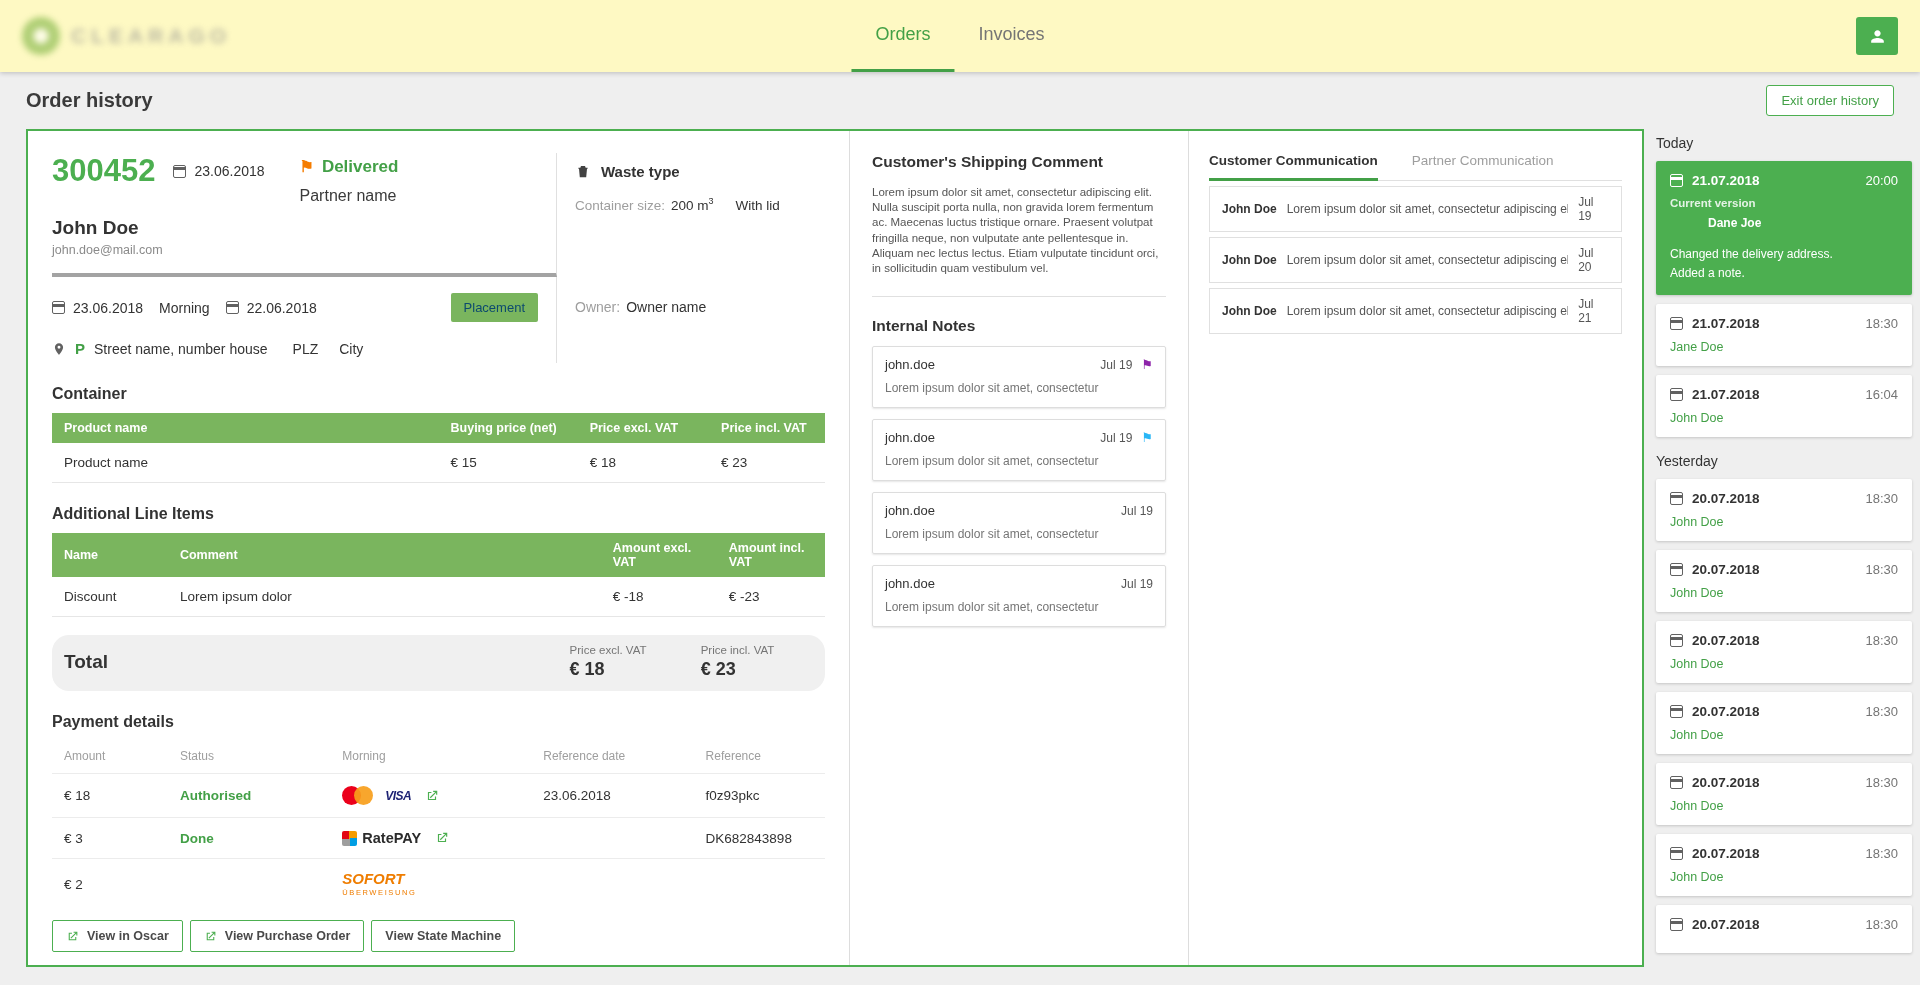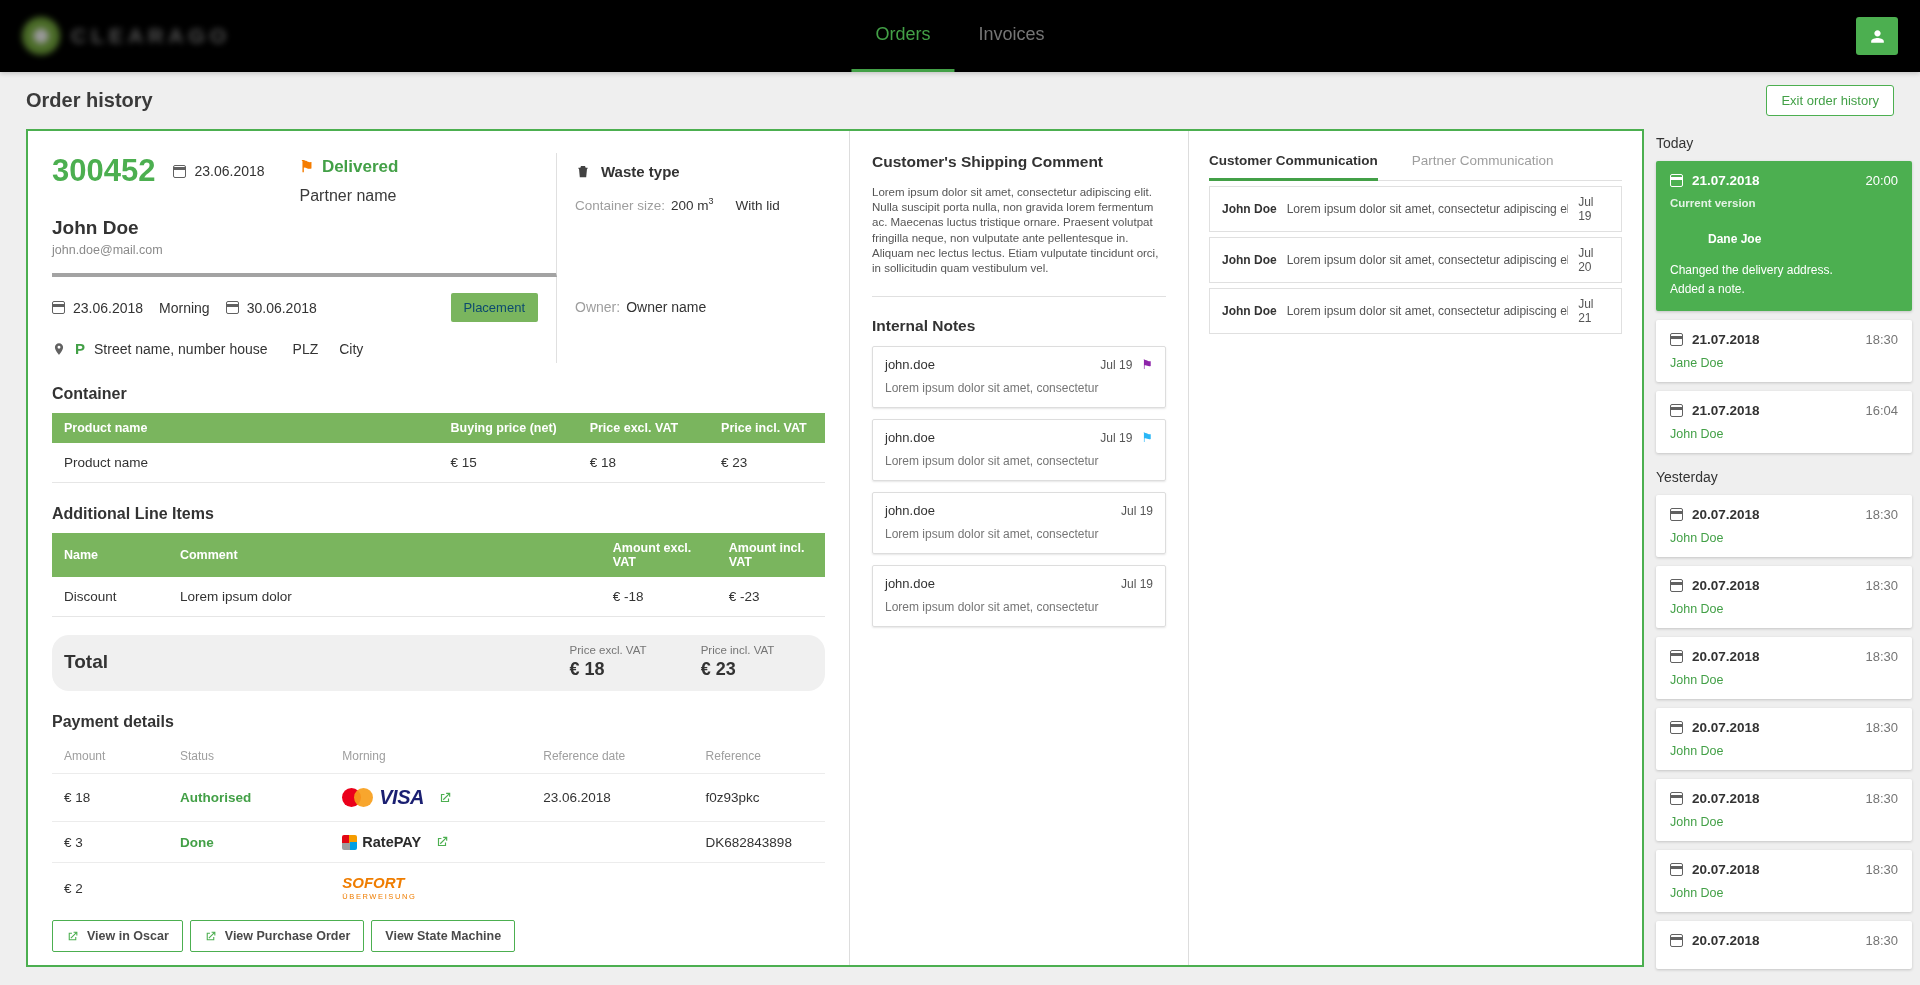--- a/index.html
+++ b/index.html
@@ -2,21 +2,21 @@
 <html><head>
 <meta charset="utf-8">
 <style>
   * { margin:0; padding:0; box-sizing:border-box; }
   html,body { width:1920px; height:985px; }
   body {
     font-family:"Liberation Sans", sans-serif;
     background:#efefef; color:#333; overflow:hidden; font-size:14px;
   }
   
-  .topbar { height:72px; background:#000000; box-shadow:0 1px 5px rgba(0,0,0,.22);
+  .topbar { height:72px; background:#fef9c3; box-shadow:0 1px 5px rgba(0,0,0,.22);
     display:flex; align-items:center; padding:0 22px; position:relative; z-index:10; }
   .logo { display:flex; align-items:center; gap:11px; filter:blur(3px); opacity:.6; cursor:pointer; }
   .logo-mark { width:38px; height:38px; border-radius:50%;
     background:radial-gradient(circle at 50% 50%, #fff 0 26%, #7cb342 30% 100%); }
   .logo-text { font-size:21px; font-weight:bold; letter-spacing:5px; color:#8d8d8d; }
   .nav-tabs { position:absolute; left:50%; top:0; bottom:0; transform:translateX(-50%); display:flex; }
   .nav-tab { display:flex; align-items:center; padding:0 24px; font-size:18px; color:#757575;
     cursor:pointer; border-bottom:3px solid transparent; }
   .nav-tab.active { color:#43a047; border-bottom-color:#43a047; }
   .avatar-btn { margin-left:auto; width:42px; height:38px; background:#4caf50; border:none;
@@ -75,21 +75,21 @@
   .total-cap { font-size:11.5px; color:#757575; }
   .total-val { font-size:18px; font-weight:bold; margin-top:3px; }
   table.pay th { color:#9e9e9e; font-size:12px; font-weight:normal; text-align:left; padding:8px 12px 10px; border-bottom:1px solid #ececec; }
   table.pay td { font-size:13.5px; padding:12px 12px; border-bottom:1px solid #ececec; vertical-align:middle; }
   .status-green { color:#43a047; font-weight:bold; }
   .pm-cell { display:flex; align-items:center; }
   .mc { position:relative; width:31px; height:19px; display:inline-block; }
   .mc::before,.mc::after { content:""; position:absolute; width:19px; height:19px; border-radius:50%; top:0; }
   .mc::before { left:0; background:#eb001b; }
   .mc::after { left:12px; background:#f79e1b; opacity:.92; }
-  .visa { font-style:italic; font-weight:bold; color:#1a1f71; font-size:20px; letter-spacing:-.5px; margin-left:6px; }
+  .visa { font-style:italic; font-weight:bold; color:#1a1f71; font-size:12px; letter-spacing:-.5px; margin-left:12px; }
   .pm-link { margin-left:14px; display:inline-flex; cursor:pointer; }
   .rp-ico { width:15px; height:15px; display:inline-block; border-radius:2px;
     background:conic-gradient(#f59c00 0 25%, #009ee3 0 50%, #9e9e9e 0 75%, #e30613 0); }
   .rp { font-weight:bold; font-size:14.5px; color:#2b2b2b; margin-left:5px; }
   .sf1 { color:#ef7d00; font-weight:bold; font-style:italic; font-size:15px; line-height:1; }
   .sf2 { color:#ef7d00; font-size:7.5px; letter-spacing:1.6px; line-height:1; margin-top:3px; }
   
   .ical { display:inline-block; width:13px; height:13px; border:1.5px solid #616161; border-radius:2px; position:relative; flex:none; }
   .ical::before { content:""; position:absolute; left:-.5px; right:-.5px; top:1.5px; height:3px; background:#616161; }
   .ical.w { border-color:#fff; }
@@ -123,21 +123,21 @@
   .tl-group-label.mt { margin-top:16px; }
   .tl-card { background:#fff; border-radius:2px; box-shadow:0 1px 3px rgba(0,0,0,.18);
     padding:12px 14px; margin-bottom:9px; cursor:pointer; }
   .tl-row1 { display:flex; align-items:center; gap:9px; }
   .tl-date { font-weight:bold; font-size:13.5px; }
   .tl-time { margin-left:auto; font-size:13px; color:#757575; }
   .tl-author { color:#43a047; font-size:12.5px; margin-top:9px; }
   .tl-card.active { background:#4caf50; color:#fff; }
   .tl-card.active .tl-date, .tl-card.active .tl-time { color:#fff; }
   .tl-version { font-size:11.5px; font-weight:bold; color:rgba(255,255,255,.85); margin-top:9px; }
-  .tl-author-active { font-size:12px; font-weight:bold; margin-top:23px;padding-left:38px; }
+  .tl-author-active { font-size:12px; font-weight:bold; margin-top:7px;padding-left:38px; }
   .tl-changes { margin-top:15px; font-size:12px; line-height:1.6; }
 </style>
 </head>
 <body>
 
 <header class="topbar">
   <div class="logo">
     <span class="logo-mark"></span>
     <span class="logo-text">CLEARAGO</span>
   </div>
@@ -204,21 +204,21 @@
 
           <div class="cell-bl">
             <div class="dates-row">
               <span class="date-item">
                 <i class="ical"></i>
                 <span>23.06.2018</span>
               </span>
               <span class="tod">Morning</span>
               <span class="date-item">
                 <i class="ical"></i>
-                <span>30.06.2018</span>
+                <span>22.06.2018</span>
               </span>
               <span class="chip">Placement</span>
             </div>
             <div class="addr-row">
               <span style="display:inline-flex;">
                 <svg viewBox="0 0 24 24" width="14" height="14">
                     <path fill="#616161" d="M12 2C8.1 2 5 5.1 5 9c0 5.2 7 13 7 13s7-7.8 7-13c0-3.9-3.1-7-7-7zm0 9.5A2.5 2.5 0 1 1 12 6.5a2.5 2.5 0 0 1 0 5z"></path>
                   </svg>
               </span>
               <span class="p-badge">P</span>

